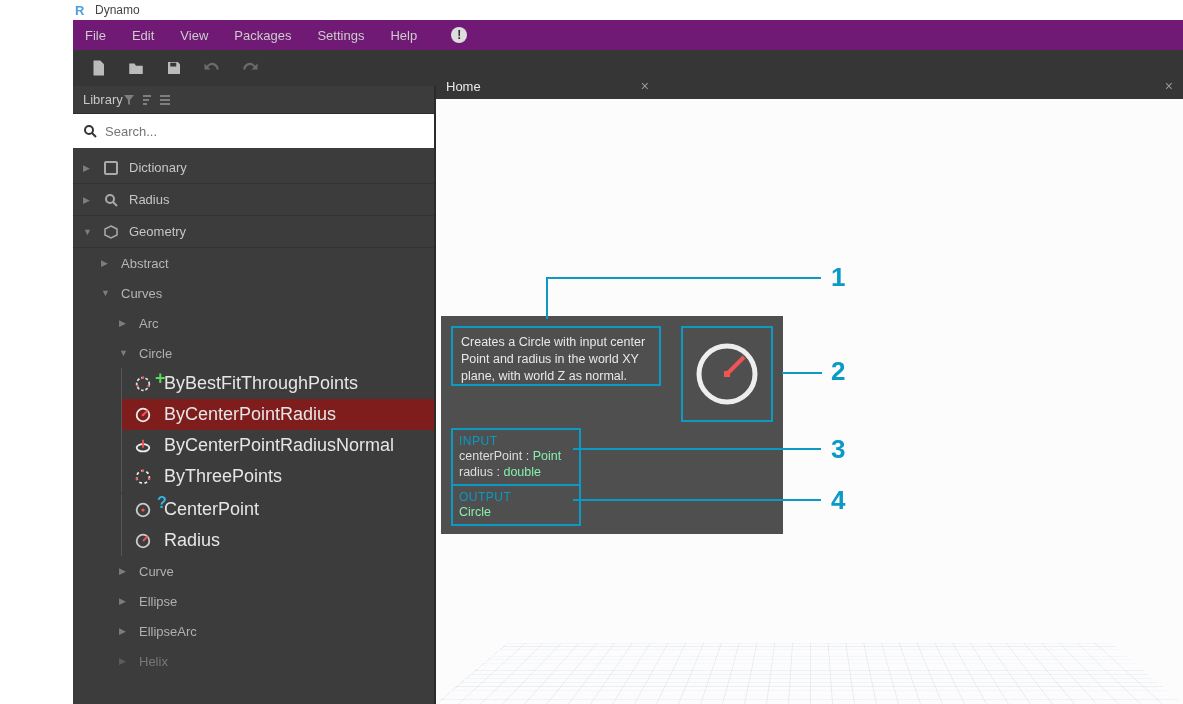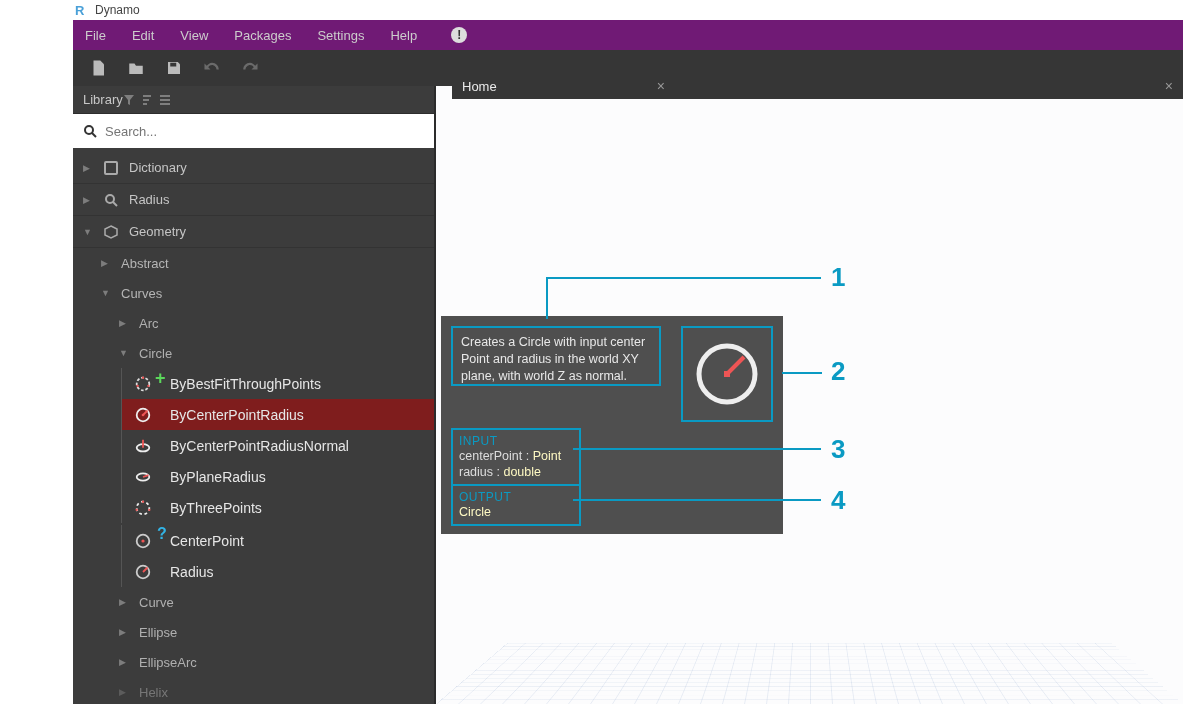--- a/index.html
+++ b/index.html
@@ -20,41 +20,41 @@
   .sidebar-header .right-icons { display: flex; gap: 6px; opacity: .6; }
   .searchbar { height: 34px; background: #fff; margin: 0; display: flex; align-items: center; padding: 0 10px; gap: 8px; }
   .searchbar input { border: none; outline: none; flex: 1; font-size: 13px; color: #c2410c; background: transparent; }
   .tree { flex: 1; overflow: hidden; padding-top: 4px; }
   .tree-row { display: flex; align-items: center; height: 32px; color: #c5c5c5; font-size: 13px; border-bottom: 1px solid #333; padding-left: 10px; gap: 10px; cursor: pointer; }
   .tree-row.sub { border-bottom: none; padding-left: 28px; height: 30px; color: #b5b5b5; }
   .tree-row.sub2 { border-bottom: none; padding-left: 46px; height: 30px; color: #b0b0b0; }
   .tree-row .arrow { width: 10px; color: #7d7d7d; font-size: 9px; }
   .tree-row .cat-icon { width: 16px; height: 16px; display: flex; align-items: center; justify-content: center; }
   .node-list { border-left: 1px solid #555; margin-left: 38px; }
-  .node-row { display: flex; align-items: center; height: 31px; padding-left: 12px; gap: 18px; color: #e6e6e6; font-size: 14px; cursor: pointer; }
+  .node-row { display: flex; align-items: center; height: 31px; padding-left: 12px; gap: 12px; color: #e6e6e6; font-size: 18px; cursor: pointer; }
   .node-row.selected { background: #7f1d1d; }
   .green-plus { color: #5bd85b; font-size: 18px; font-weight: bold; position: absolute; left: 82px; }
   .blue-q { color: #32b4e6; font-size: 16px; font-weight: bold; position: absolute; left: 84px; }
   .node-circle-icon { width: 18px; height: 18px; }
   .canvas-area { flex: 1; position: relative; background: #fcfcfd; border-left: 2px solid #2b2b2b; }
-  .canvas-tabbar { position: absolute; top: -13px; left: 16px; right: 0; height: 26px; background: #363636; display: flex; align-items: center; padding-left: 10px; color: #e9e9e9; font-size: 13px; }
+  .canvas-tabbar { position: absolute; top: -13px; left: 0; right: 0; height: 26px; background: #363636; display: flex; align-items: center; padding-left: 10px; color: #e9e9e9; font-size: 13px; }
   .tab-close { margin-left: 160px; color: #999; font-size: 14px; }
   .canvas-close { position: absolute; right: 10px; color: #999; font-size: 14px; }
   .canvas { position: absolute; inset: 0; top: 14px; overflow: hidden; }
   .grid-floor { position: absolute; left: 0; right: 0; bottom: 0; height: 160px; background:
      repeating-linear-gradient(to right, rgba(80,120,180,.15) 0 1px, transparent 1px 22px),
      repeating-linear-gradient(to bottom, rgba(80,120,180,.12) 0 1px, transparent 1px 10px);
      transform: perspective(600px) rotateX(62deg); transform-origin: bottom center; opacity: .8; }
   .tooltip { position: absolute; left: 368px; top: 316px; width: 342px; background: #4f4f4f; color: #e8e8e8; padding: 10px 10px 8px 10px; font-size: 12.5px; }
   .tooltip .desc-box { border: 2px solid #0a9ac3; padding: 6px 8px; width: 210px; height: 60px; line-height: 1.35; }
   .tooltip .preview { position: absolute; right: 10px; top: 10px; width: 92px; height: 96px; border: 2px solid #0a9ac3; display: flex; align-items: center; justify-content: center; }
   .tooltip .io-box { border: 2px solid #0a9ac3; margin-top: 42px; width: 130px; padding: 4px 6px; }
   .tooltip .io-label { color: #0a9ac3; font-size: 12px; letter-spacing: .5px; }
   .tooltip .io-line { color: #ddd; font-size: 12.5px; padding: 1px 0; }
-  .tooltip .io-line .type { color: #fef9c3; }
+  .tooltip .io-line .type { color: #86efac; }
   .annot { position: absolute; color: #0a9ac3; font-size: 26px; font-weight: 600; }
   .annot-line { position: absolute; background: #0a9ac3; height: 2px; }
   .annot-vline { position: absolute; background: #0a9ac3; width: 2px; }
 </style>
 </head>
 <body>
 
 <div class="app">
   <div class="titlebar">
     <span class="r-icon">R</span>
@@ -180,27 +180,20 @@
             </div>
             <div class="node-row">
               <svg class="node-circle-icon" viewBox="0 0 20 20">
                   <ellipse cx="10" cy="12" rx="7" ry="4" fill="none" stroke="#eee" stroke-width="2"></ellipse>
                   <line x1="10" y1="12" x2="10" y2="3" stroke="#e55" stroke-width="2"></line>
                 </svg>
               <span>ByCenterPointRadiusNormal</span>
             </div>
             <div class="node-row">
               <svg class="node-circle-icon" viewBox="0 0 20 20">
-                  <ellipse cx="10" cy="10" rx="7" ry="4" fill="none" stroke="#eee" stroke-width="2"></ellipse>
-                  <line x1="10" y1="10" x2="16" y2="8" stroke="#e55" stroke-width="2"></line>
-                </svg>
-              <span>ByPlaneRadius</span>
-            </div>
-            <div class="node-row">
-              <svg class="node-circle-icon" viewBox="0 0 20 20">
                   <circle cx="10" cy="10" r="7" fill="none" stroke="#eee" stroke-width="2" stroke-dasharray="3 3"></circle>
                   <circle cx="10" cy="3" r="1.3" fill="#e55"></circle>
                   <circle cx="3" cy="12" r="1.3" fill="#e55"></circle>
                   <circle cx="17" cy="12" r="1.3" fill="#e55"></circle>
                 </svg>
               <span>ByThreePoints</span>
             </div>
           </div>
         </div>
 

